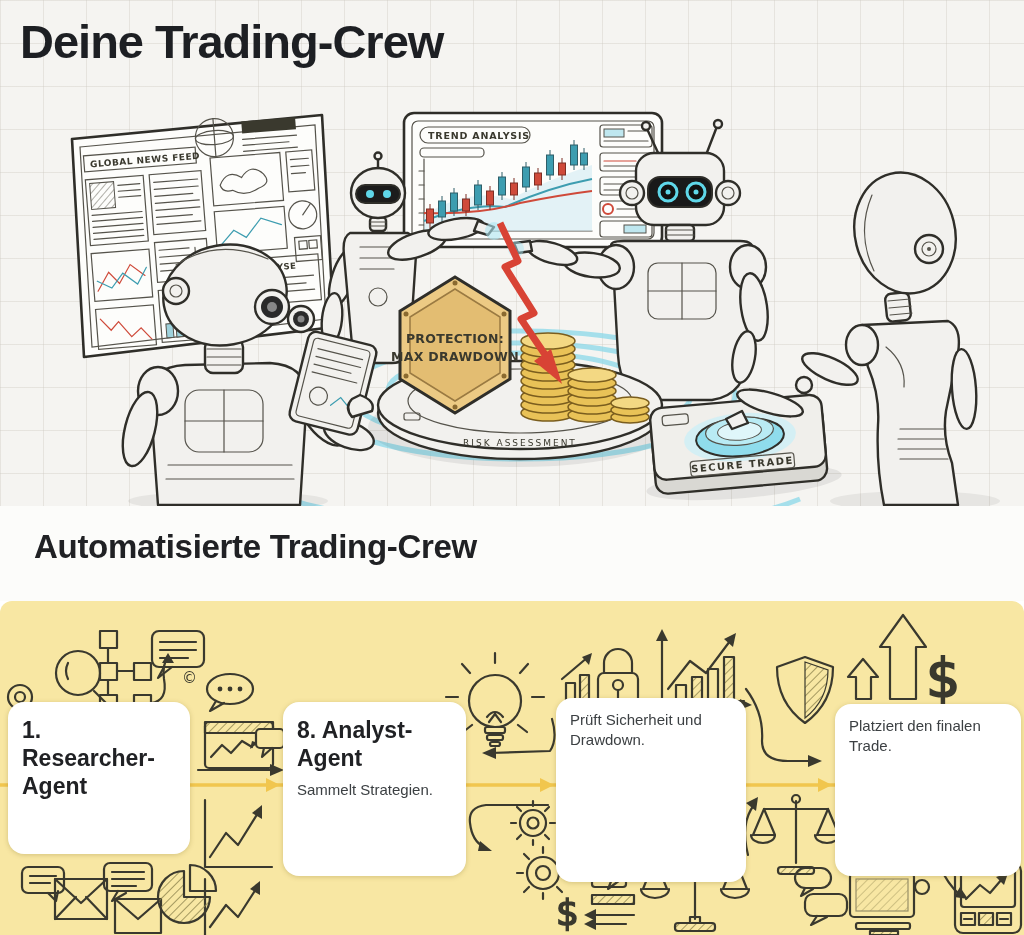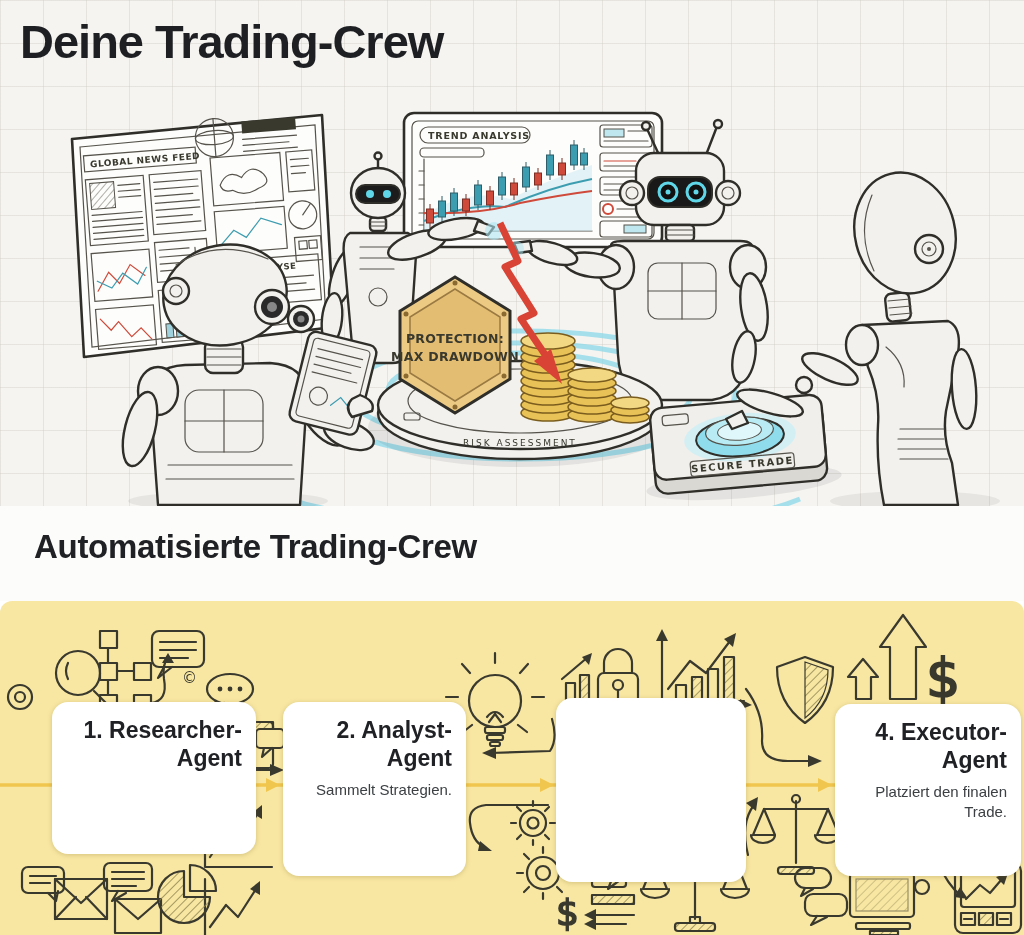--- a/index.html
+++ b/index.html
@@ -1,17 +1,17 @@
 <!DOCTYPE html>
 <html><head>
 <meta charset="utf-8">
 <style>
   html,body{margin:0;padding:0;background:#ffffff;}
   .page{position:relative;width:1024px;height:935px;overflow:hidden;
-        font-family:"Liberation Sans",sans-serif;background:#ffffff;text-align:right;}
+        font-family:"Liberation Sans",sans-serif;background:#ffffff;}
 
   
   .hero{position:absolute;left:0;top:0;width:1024px;height:506px;
         background-color:#f5f4f1;
         background-image:
           linear-gradient(rgba(205,201,192,.38) 1px, transparent 1px),
           linear-gradient(90deg, rgba(205,201,192,.38) 1px, transparent 1px);
         background-size:43px 43px;}
   .hero h1{position:absolute;left:20px;top:14px;margin:0;
            font-size:47px;font-weight:700;letter-spacing:-1px;color:#1d1f23;}
@@ -23,21 +23,21 @@
           font-size:33px;font-weight:700;color:#202124;letter-spacing:-0.3px;}
 
   
   .banner{position:absolute;left:0;top:601px;width:1024px;height:334px;
           background:#f8e7a3;border-radius:12px 12px 0 0;}
   .banner .icons{position:absolute;left:0;top:0;z-index:1;}
   .card{position:absolute;z-index:2;background:#ffffff;border-radius:16px;
         box-shadow:0 1px 5px rgba(120,100,30,.28);padding:12px 14px;box-sizing:border-box;}
   .card h3{margin:2px 0 8px 0;font-size:23px;line-height:1.22;font-weight:700;color:#202124;}
   .card p{margin:0;font-size:15px;line-height:1.35;color:#3c4043;}
-  .card1{left:8px;top:101px;width:204px;height:152px;margin-left:44px;}
+  .card1{left:8px;top:101px;width:182px;height:152px;}
   .card2{left:283px;top:101px;width:183px;height:174px;}
   .card3{left:556px;top:97px;width:190px;height:184px;}
   .card4{left:835px;top:103px;width:186px;height:172px;}
 
   
   .sk{fill:none;stroke:#2f2e29;stroke-width:2.4;stroke-linecap:round;stroke-linejoin:round;}
   .skf{fill:#f2f1ee;stroke:#2f2e29;stroke-width:2.4;stroke-linejoin:round;}
   .wht{fill:#fdfdfb;stroke:#2f2e29;stroke-width:2.6;stroke-linejoin:round;}
   .thin{fill:none;stroke:#55534b;stroke-width:1.2;stroke-linecap:round;}
   .red{stroke:#cf4a3a;}
@@ -576,24 +576,24 @@
         <rect class="ikh" x="979" y="312" width="14" height="12"></rect>
         <rect class="ik" x="997" y="312" width="14" height="12"></rect>
         <path class="ik" d="M964,318 H972 M1000,318 H1008" stroke-width="1.4"></path>
       </g>
     </svg>
 
     <div class="card card1">
       <h3>1. Researcher-Agent</h3>
     </div>
     <div class="card card2">
-      <h3>2. Analyst-Agent</h3>
+      <h3>8. Analyst-Agent</h3>
       <p>Sammelt Strategien.</p>
     </div>
     <div class="card card3">
+      <p>Prüft Sicherheit und Drawdown.</p>
     </div>
     <div class="card card4">
-      <h3>4. Executor-Agent</h3>
       <p>Platziert den finalen Trade.</p>
     </div>
   </section>
 
 </div>
 
 </body></html>

